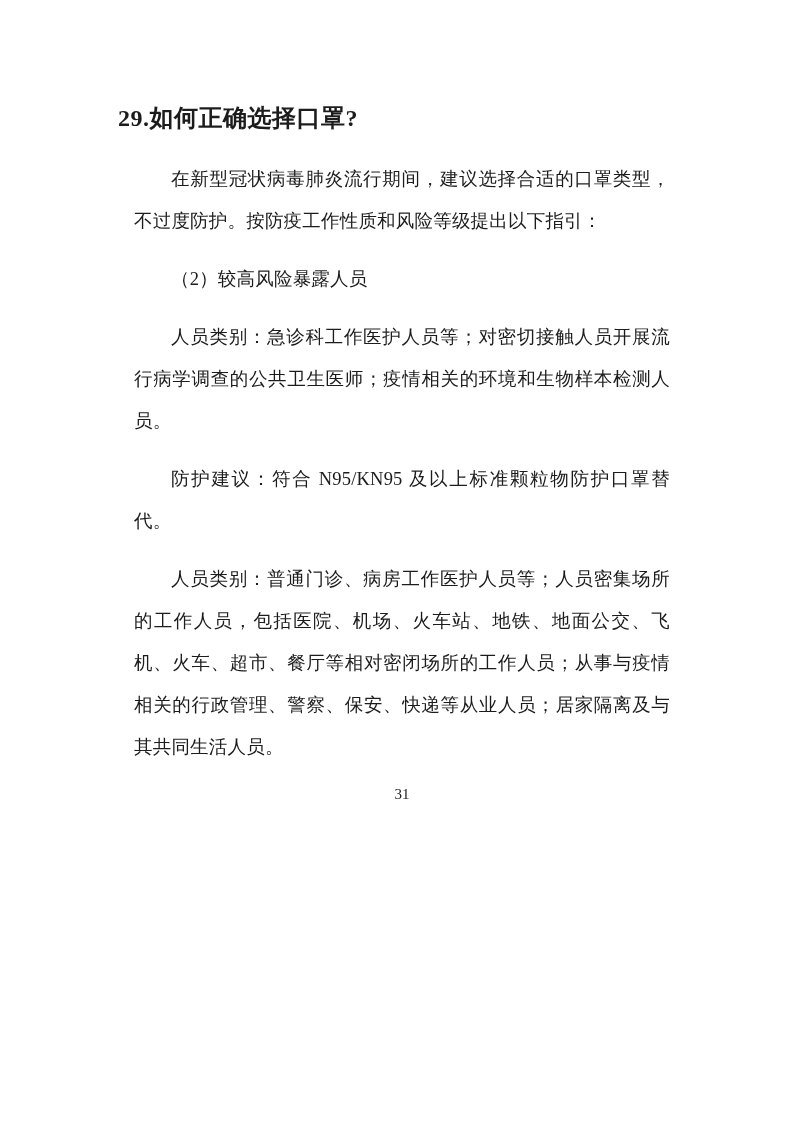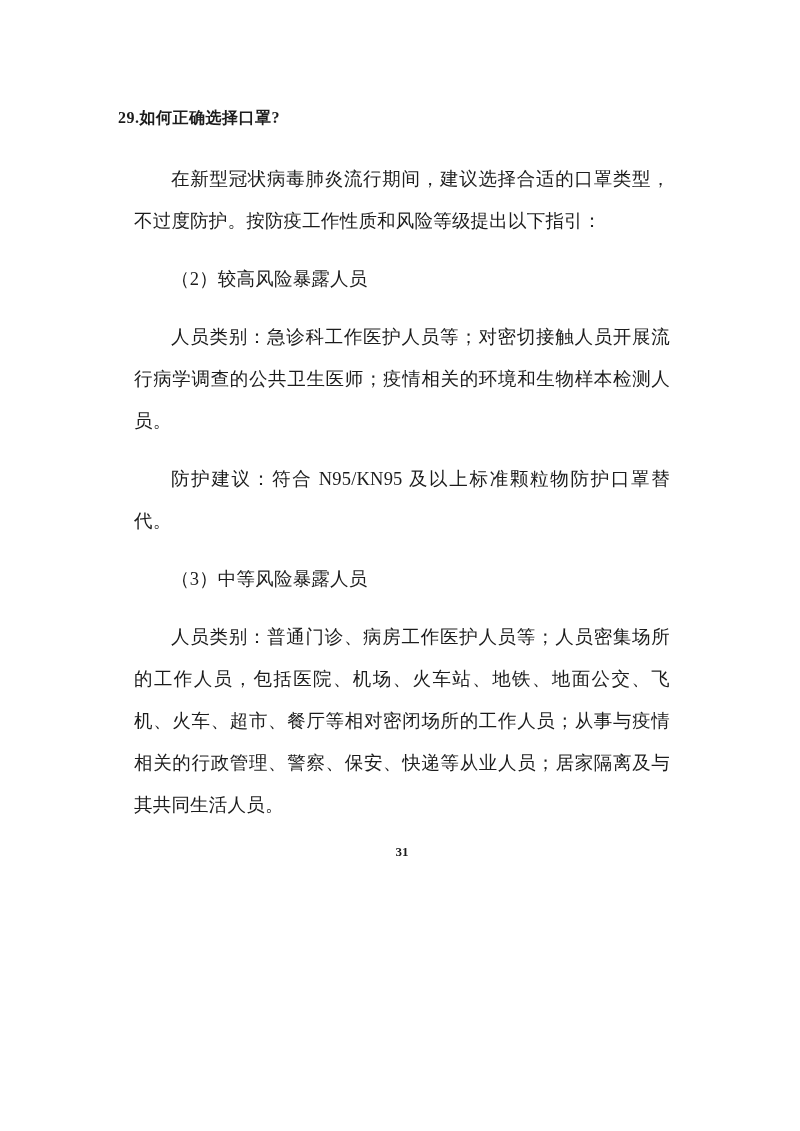--- a/index.html
+++ b/index.html
@@ -15,55 +15,54 @@
     overflow: hidden;
   }
   .doc-page {
     box-sizing: border-box;
     width: 800px;
     height: 1131px;
     padding: 104px 114px 0 118px;
     background: #ffffff;
   }
   .doc-title {
-    font-size: 16px;
+    font-size: 24px;
     line-height: 28px;
     font-weight: bold;
     margin: 0 0 26px 0;
     letter-spacing: 0.5px;
     font-family: Liberation Serif, serif;
   }
   .doc-body p {
     margin: 16px;
     font-size: 18.5px;
     line-height: 42px;
     text-align: justify;
     text-indent: 2em;
     letter-spacing: 0.2px;
   }
   .page-footer {
     margin-top: 1px;
     text-align: center;
-    font-size: 13px;
+    font-size: 15px;
     line-height: 20px;
-    font-weight: bold;
+    font-weight: normal;
     font-family: "Liberation Serif", "DejaVu Serif", serif;
   }
 </style>
 </head>
 <body>
 
 <div class="doc-page">
 
   <h1 class="doc-title">29.如何正确选择口罩?</h1>
 
   <div class="doc-body">
     <p>在新型冠状病毒肺炎流行期间，建议选择合适的口罩类型，不过度防护。按防疫工作性质和风险等级提出以下指引：</p>
     <p>（2）较高风险暴露人员</p>
     <p>人员类别：急诊科工作医护人员等；对密切接触人员开展流行病学调查的公共卫生医师；疫情相关的环境和生物样本检测人员。</p>
     <p>防护建议：符合 N95/KN95 及以上标准颗粒物防护口罩替代。</p>
-    <p>（3）中等风险暴露人员</p>
     <p>人员类别：普通门诊、病房工作医护人员等；人员密集场所的工作人员，包括医院、机场、火车站、地铁、地面公交、飞机、火车、超市、餐厅等相对密闭场所的工作人员；从事与疫情相关的行政管理、警察、保安、快递等从业人员；居家隔离及与其共同生活人员。</p>
   </div>
 
   <div class="page-footer">31</div>
 
 </div>
 
 </body></html>

